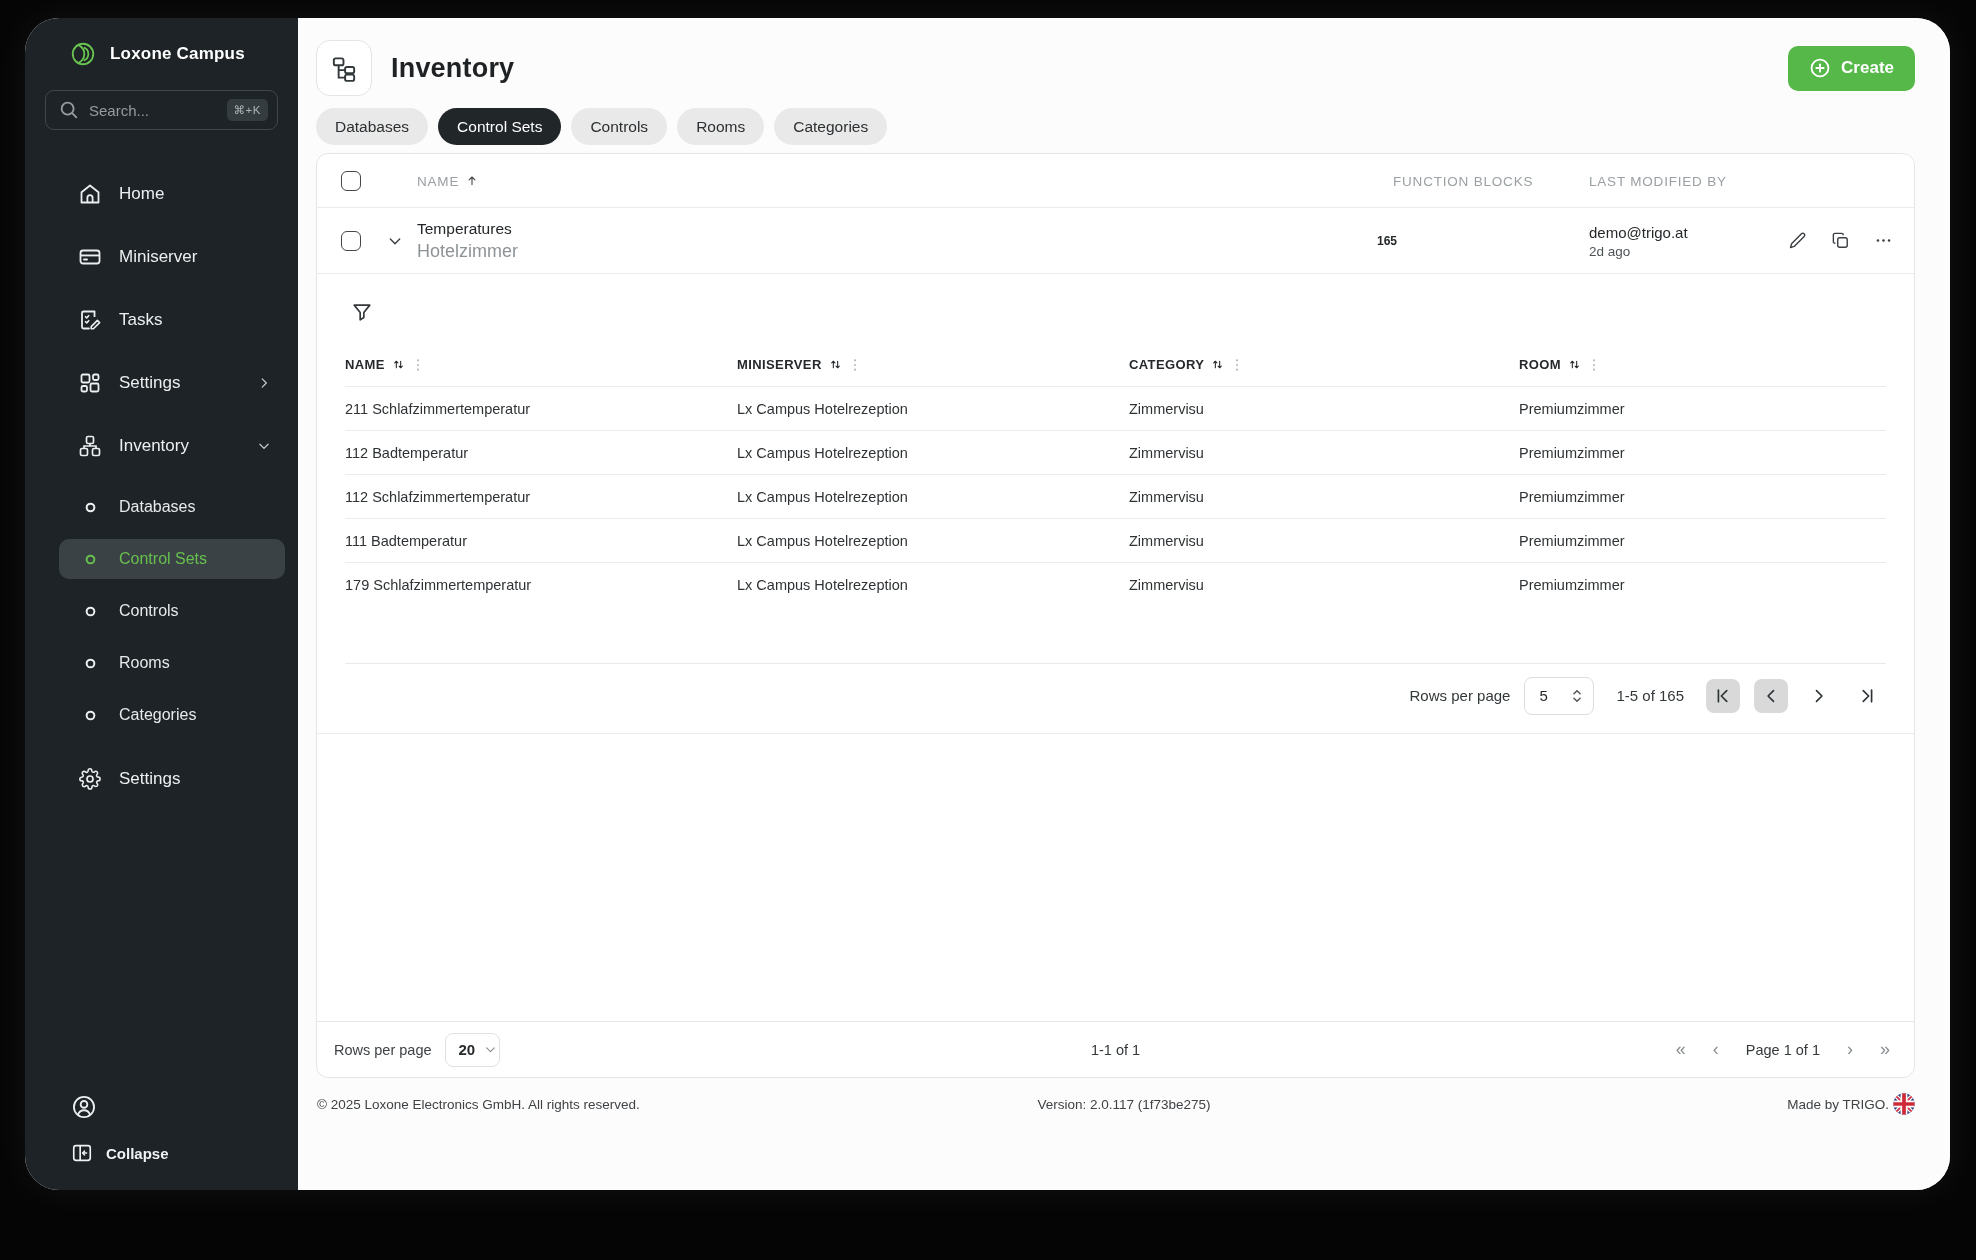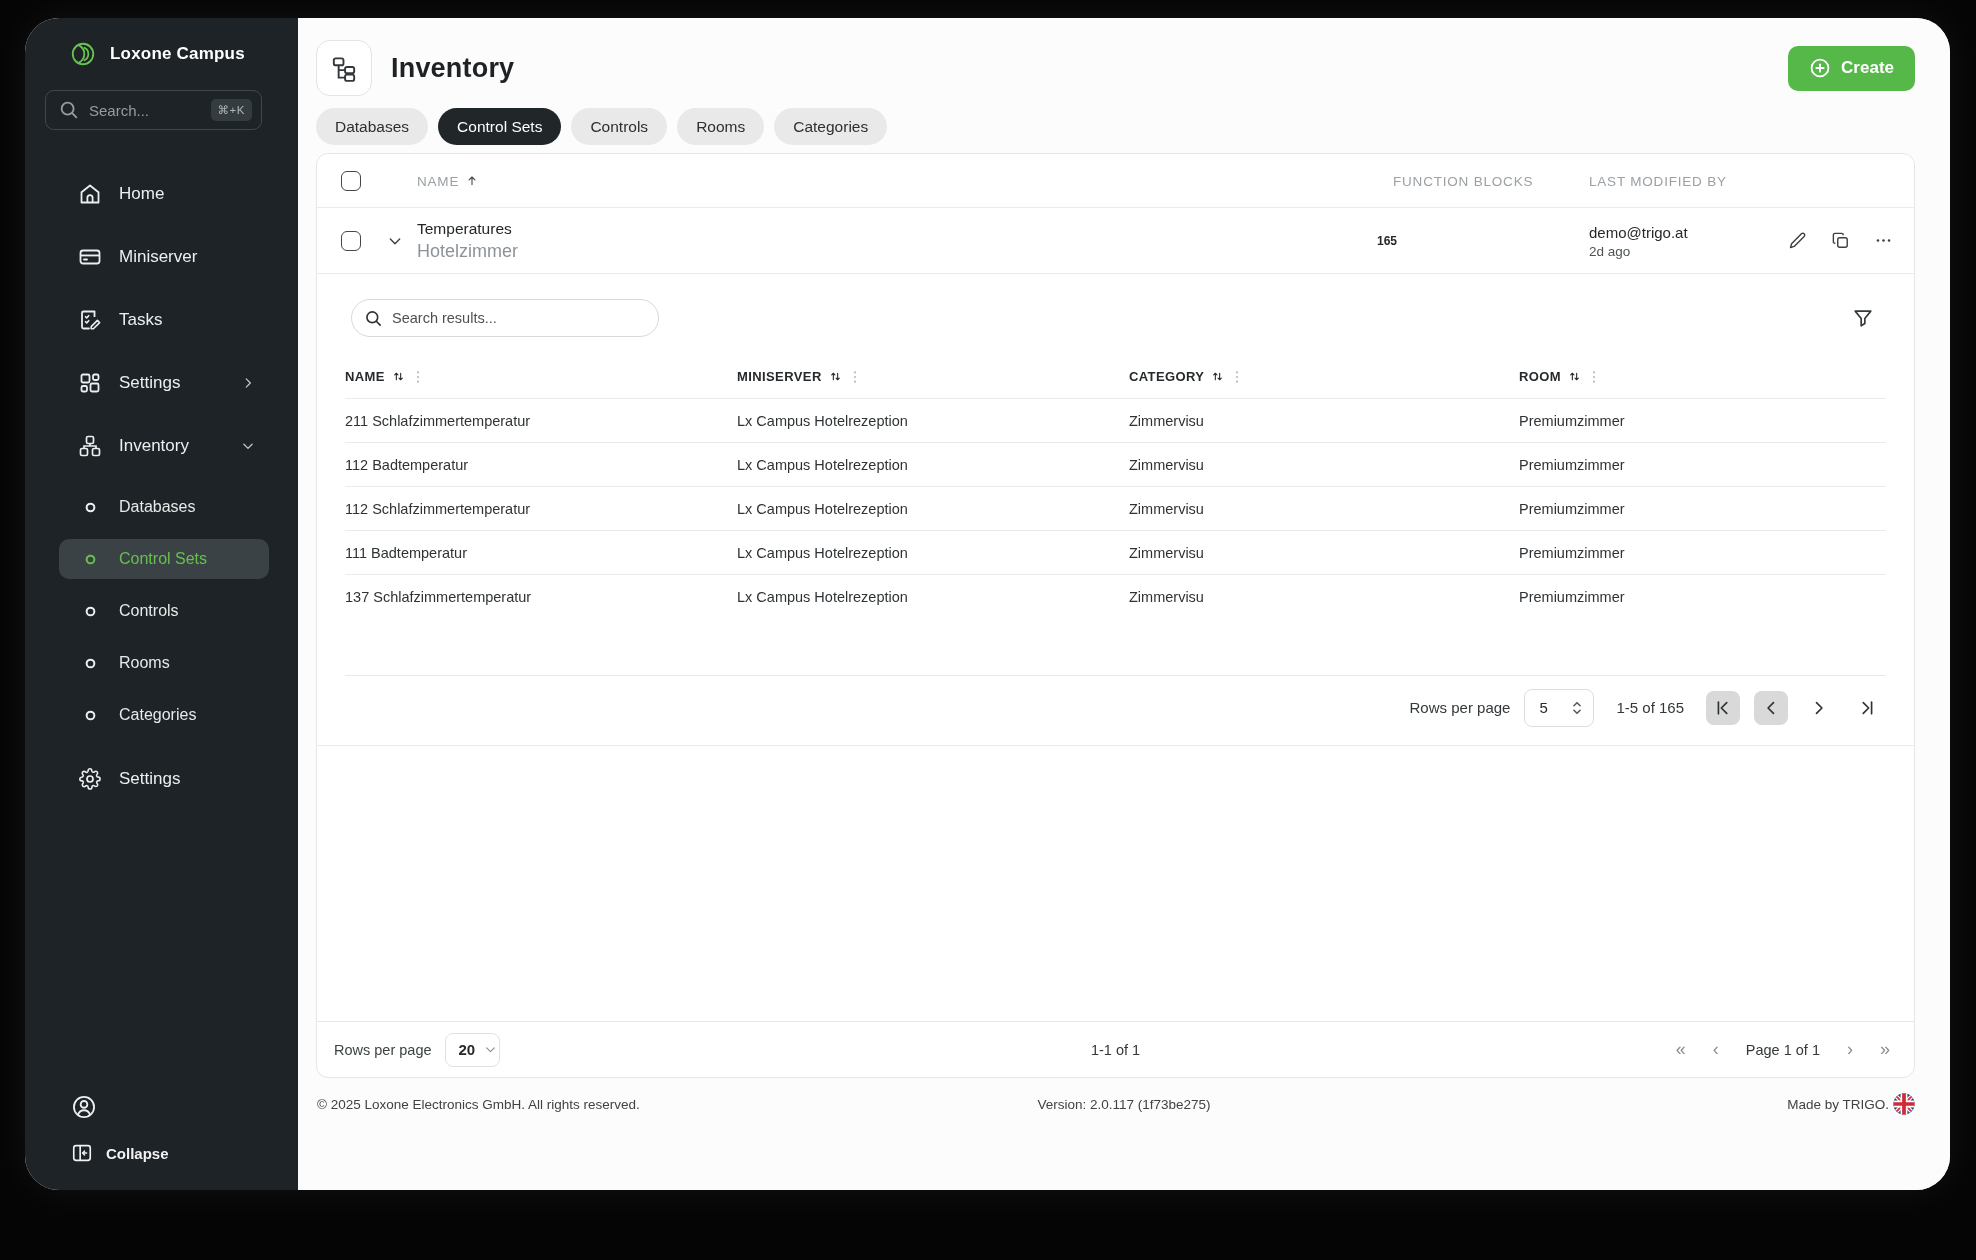--- a/index.html
+++ b/index.html
@@ -5,21 +5,21 @@
   * { margin:0; padding:0; box-sizing:border-box; }
   html,body { width:1976px; height:1260px; background:#050505; font-family:"Liberation Sans", sans-serif; }
   body { position:relative; overflow:hidden; }
 
   .window { position:absolute; left:25px; top:18px; width:1925px; height:1172px;
     border-radius:34px; overflow:hidden; display:flex; background:#fcfcfc;
     box-shadow:0 0 40px rgba(255,255,255,0.06); }
 
   
   .sidebar { width:273px; flex-shrink:0; background:#1d2326; color:#eef0f1;
-    display:flex; flex-direction:column; padding:0 16px 26px 0; }
+    display:flex; flex-direction:column; padding:0 0 26px 0; }
   .brand-row { display:flex; align-items:center; gap:15px; padding:24px 20px 16px 46px; }
   .brand-title { font-size:17px; font-weight:700; letter-spacing:0.2px; color:#fff; }
   .sb-search { margin:8px 20px 0 20px; height:40px; border:1px solid #40474b; border-radius:9px;
     display:flex; align-items:center; gap:9px; padding:0 9px 0 12px; background:transparent; }
   .sb-search input { flex:1; background:transparent; border:none; outline:none; color:#cfd4d6;
     font-size:15px; font-family:inherit; min-width:0; }
   .sb-search input::placeholder { color:#969da1; }
   .kbd-badge { background:#353c40; color:#aeb4b8; border-radius:5px; font-size:11.5px;
     padding:4px 7px; letter-spacing:0.5px; }
 
@@ -356,27 +356,20 @@
               <circle cx="5" cy="12" r="1.6" fill="#3c4144"></circle>
                 <circle cx="12" cy="12" r="1.6" fill="#3c4144"></circle>
                 <circle cx="19" cy="12" r="1.6" fill="#3c4144"></circle>
             </svg>
           </button>
         </div>
       </div>
 
       <div class="detail-panel">
         <div class="detail-toolbar">
-          <div class="detail-search">
-            <svg width="19" height="19" viewBox="0 0 24 24">
-              <circle cx="10.5" cy="10.5" r="6.8" fill="none" stroke="#2e3335" stroke-width="2.1"></circle>
-              <line x1="15.8" y1="15.8" x2="20.4" y2="20.4" stroke="#2e3335" stroke-width="2.1" stroke-linecap="round"></line>
-            </svg>
-            <input type="text" placeholder="Search results..." style="">
-          </div>
           <button class="filter-btn">
             <svg width="22" height="22" viewBox="0 0 24 24">
               <path d="M3.5 4.5 h17 L14 12.5 v5.5 l-4 2.5 v-8 Z" fill="none" stroke="#33383a" stroke-width="1.8" stroke-linejoin="round"></path>
             </svg>
           </button>
         </div>
 
         <div class="d-grid d-head">
           <div class="hcell">
             <span>NAME</span>
@@ -451,21 +444,21 @@
   </div>
 
   <div class="d-grid d-row">
     <span>111 Badtemperatur</span>
     <span>Lx Campus Hotelrezeption</span>
     <span>Zimmervisu</span>
     <span>Premiumzimmer</span>
   </div>
 
   <div class="d-grid d-row">
-    <span>137 Schlafzimmertemperatur</span>
+    <span>179 Schlafzimmertemperatur</span>
     <span>Lx Campus Hotelrezeption</span>
     <span>Zimmervisu</span>
     <span>Premiumzimmer</span>
   </div>
 </div>
 
         <div class="d-spacer"></div>
 
         <div class="d-pagination">
           <span class="rpp-label">Rows per page</span>

